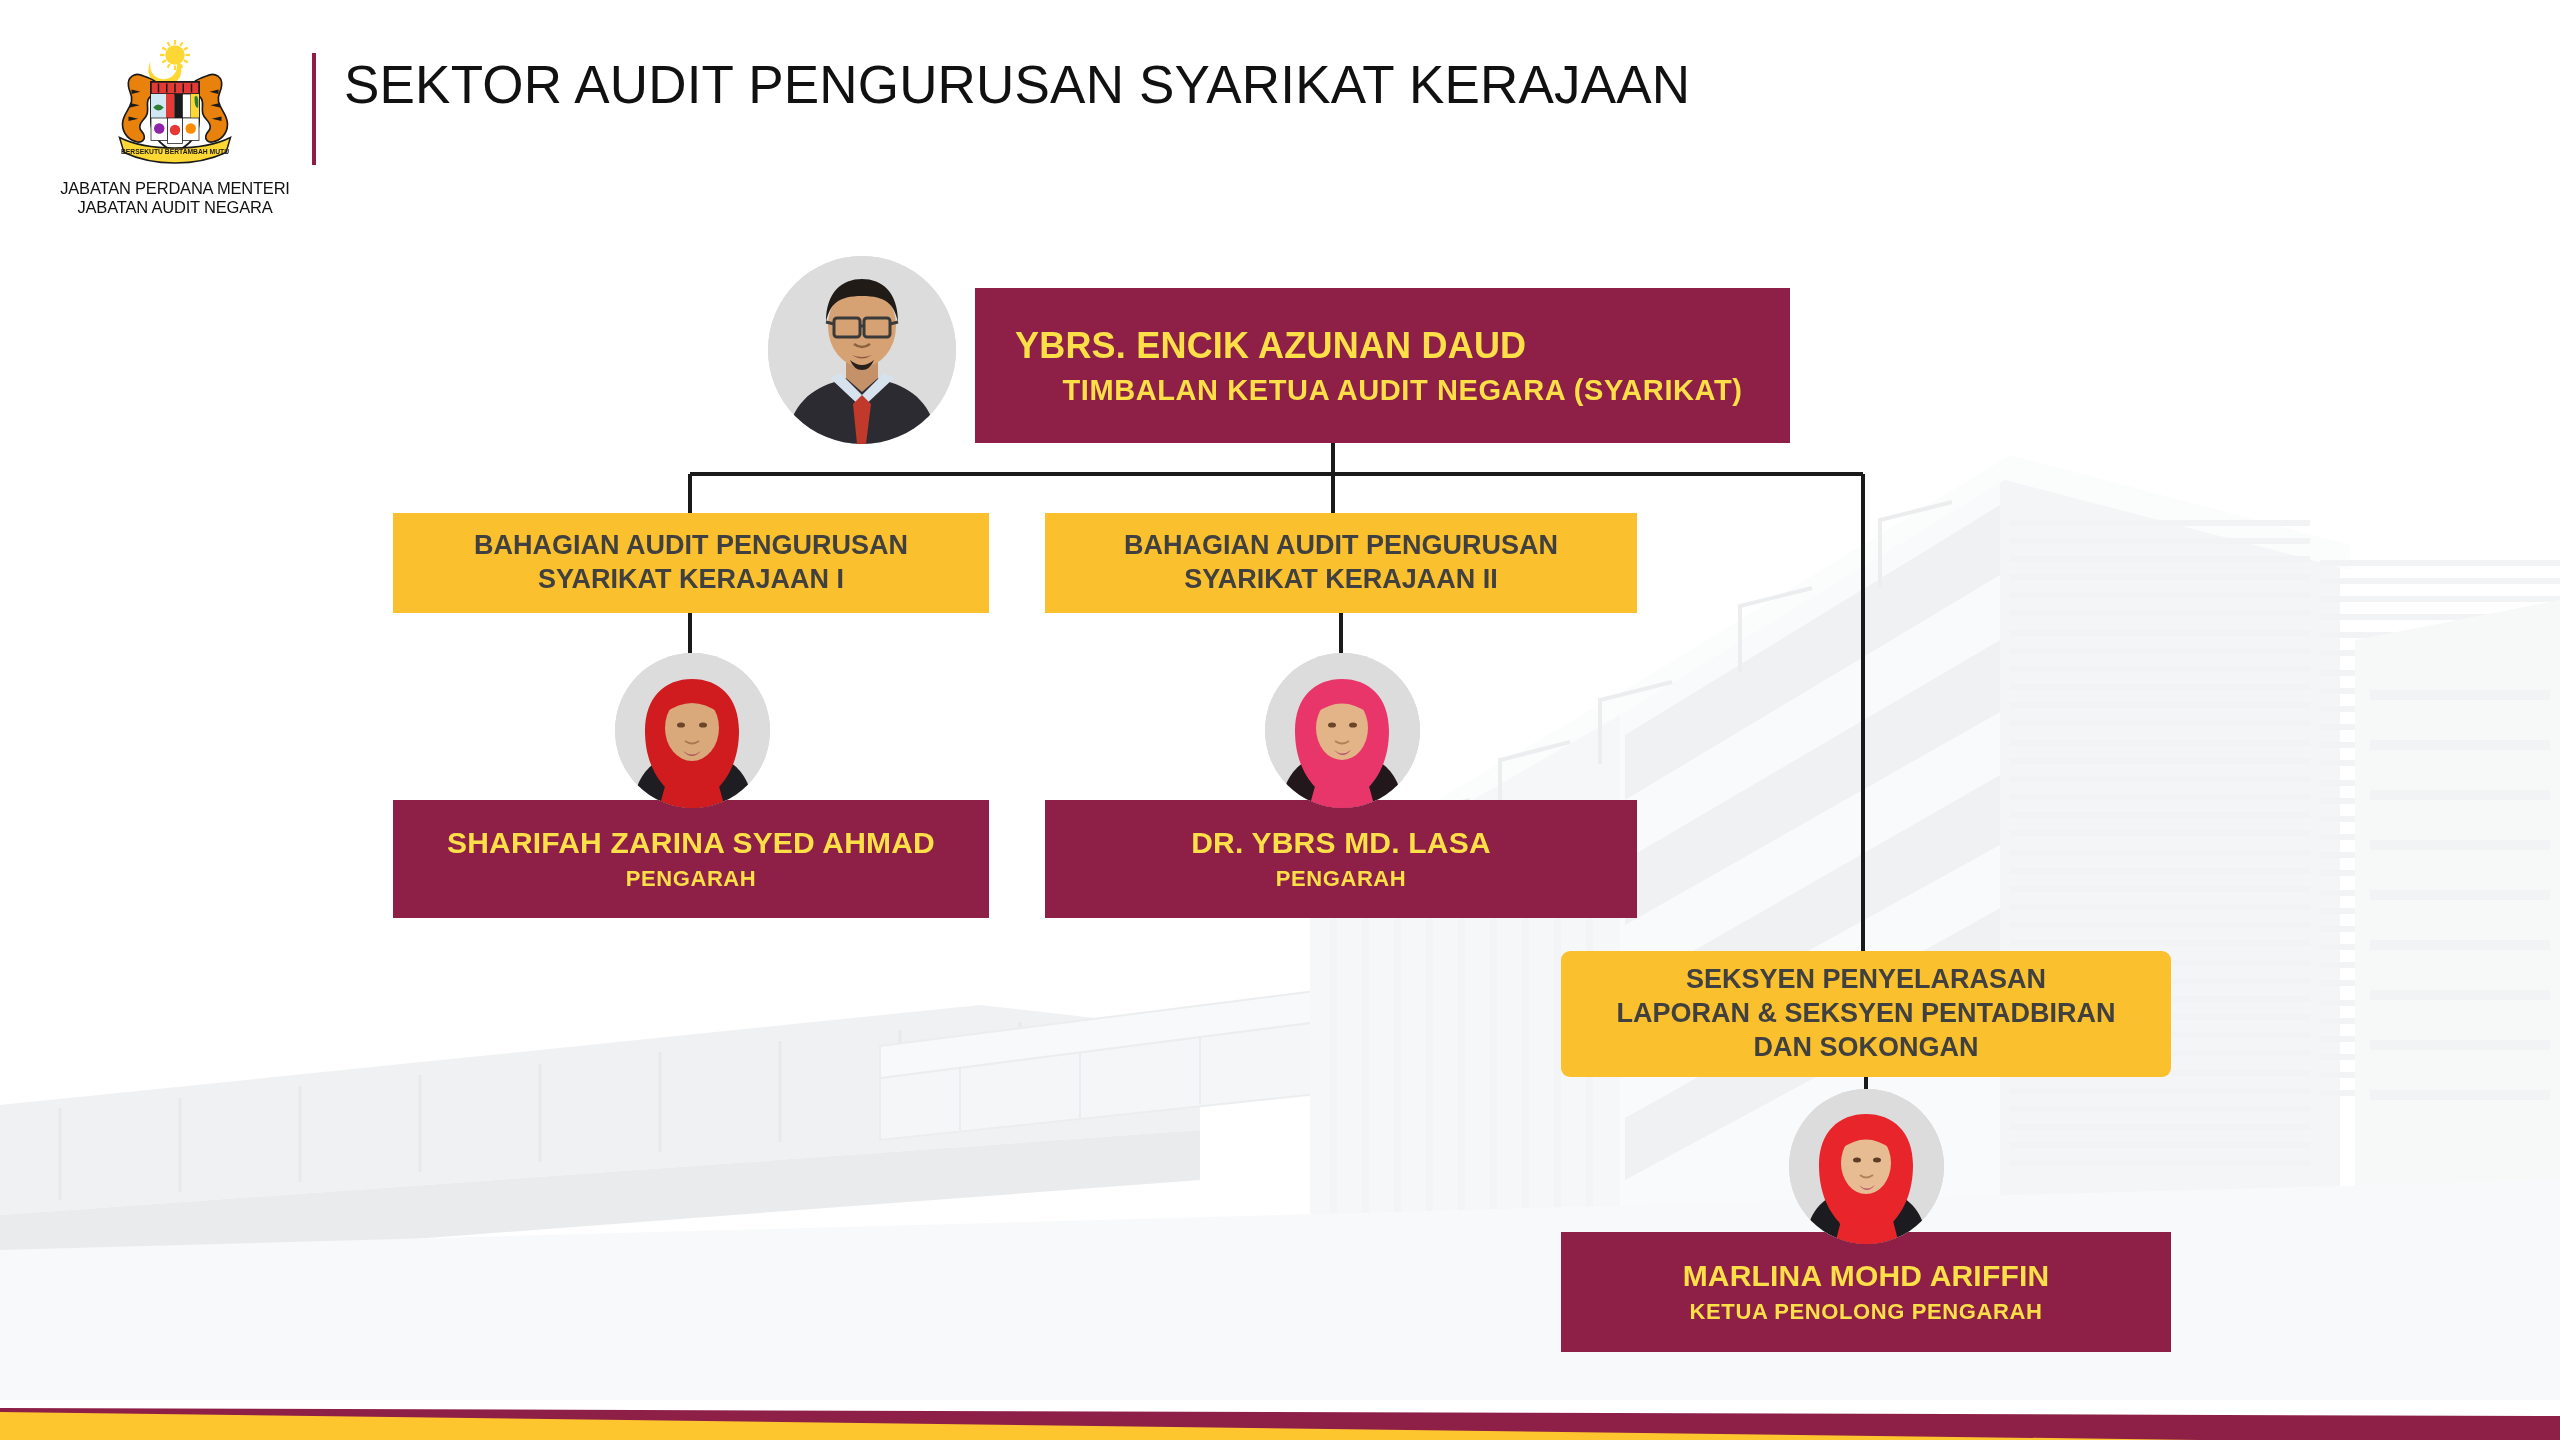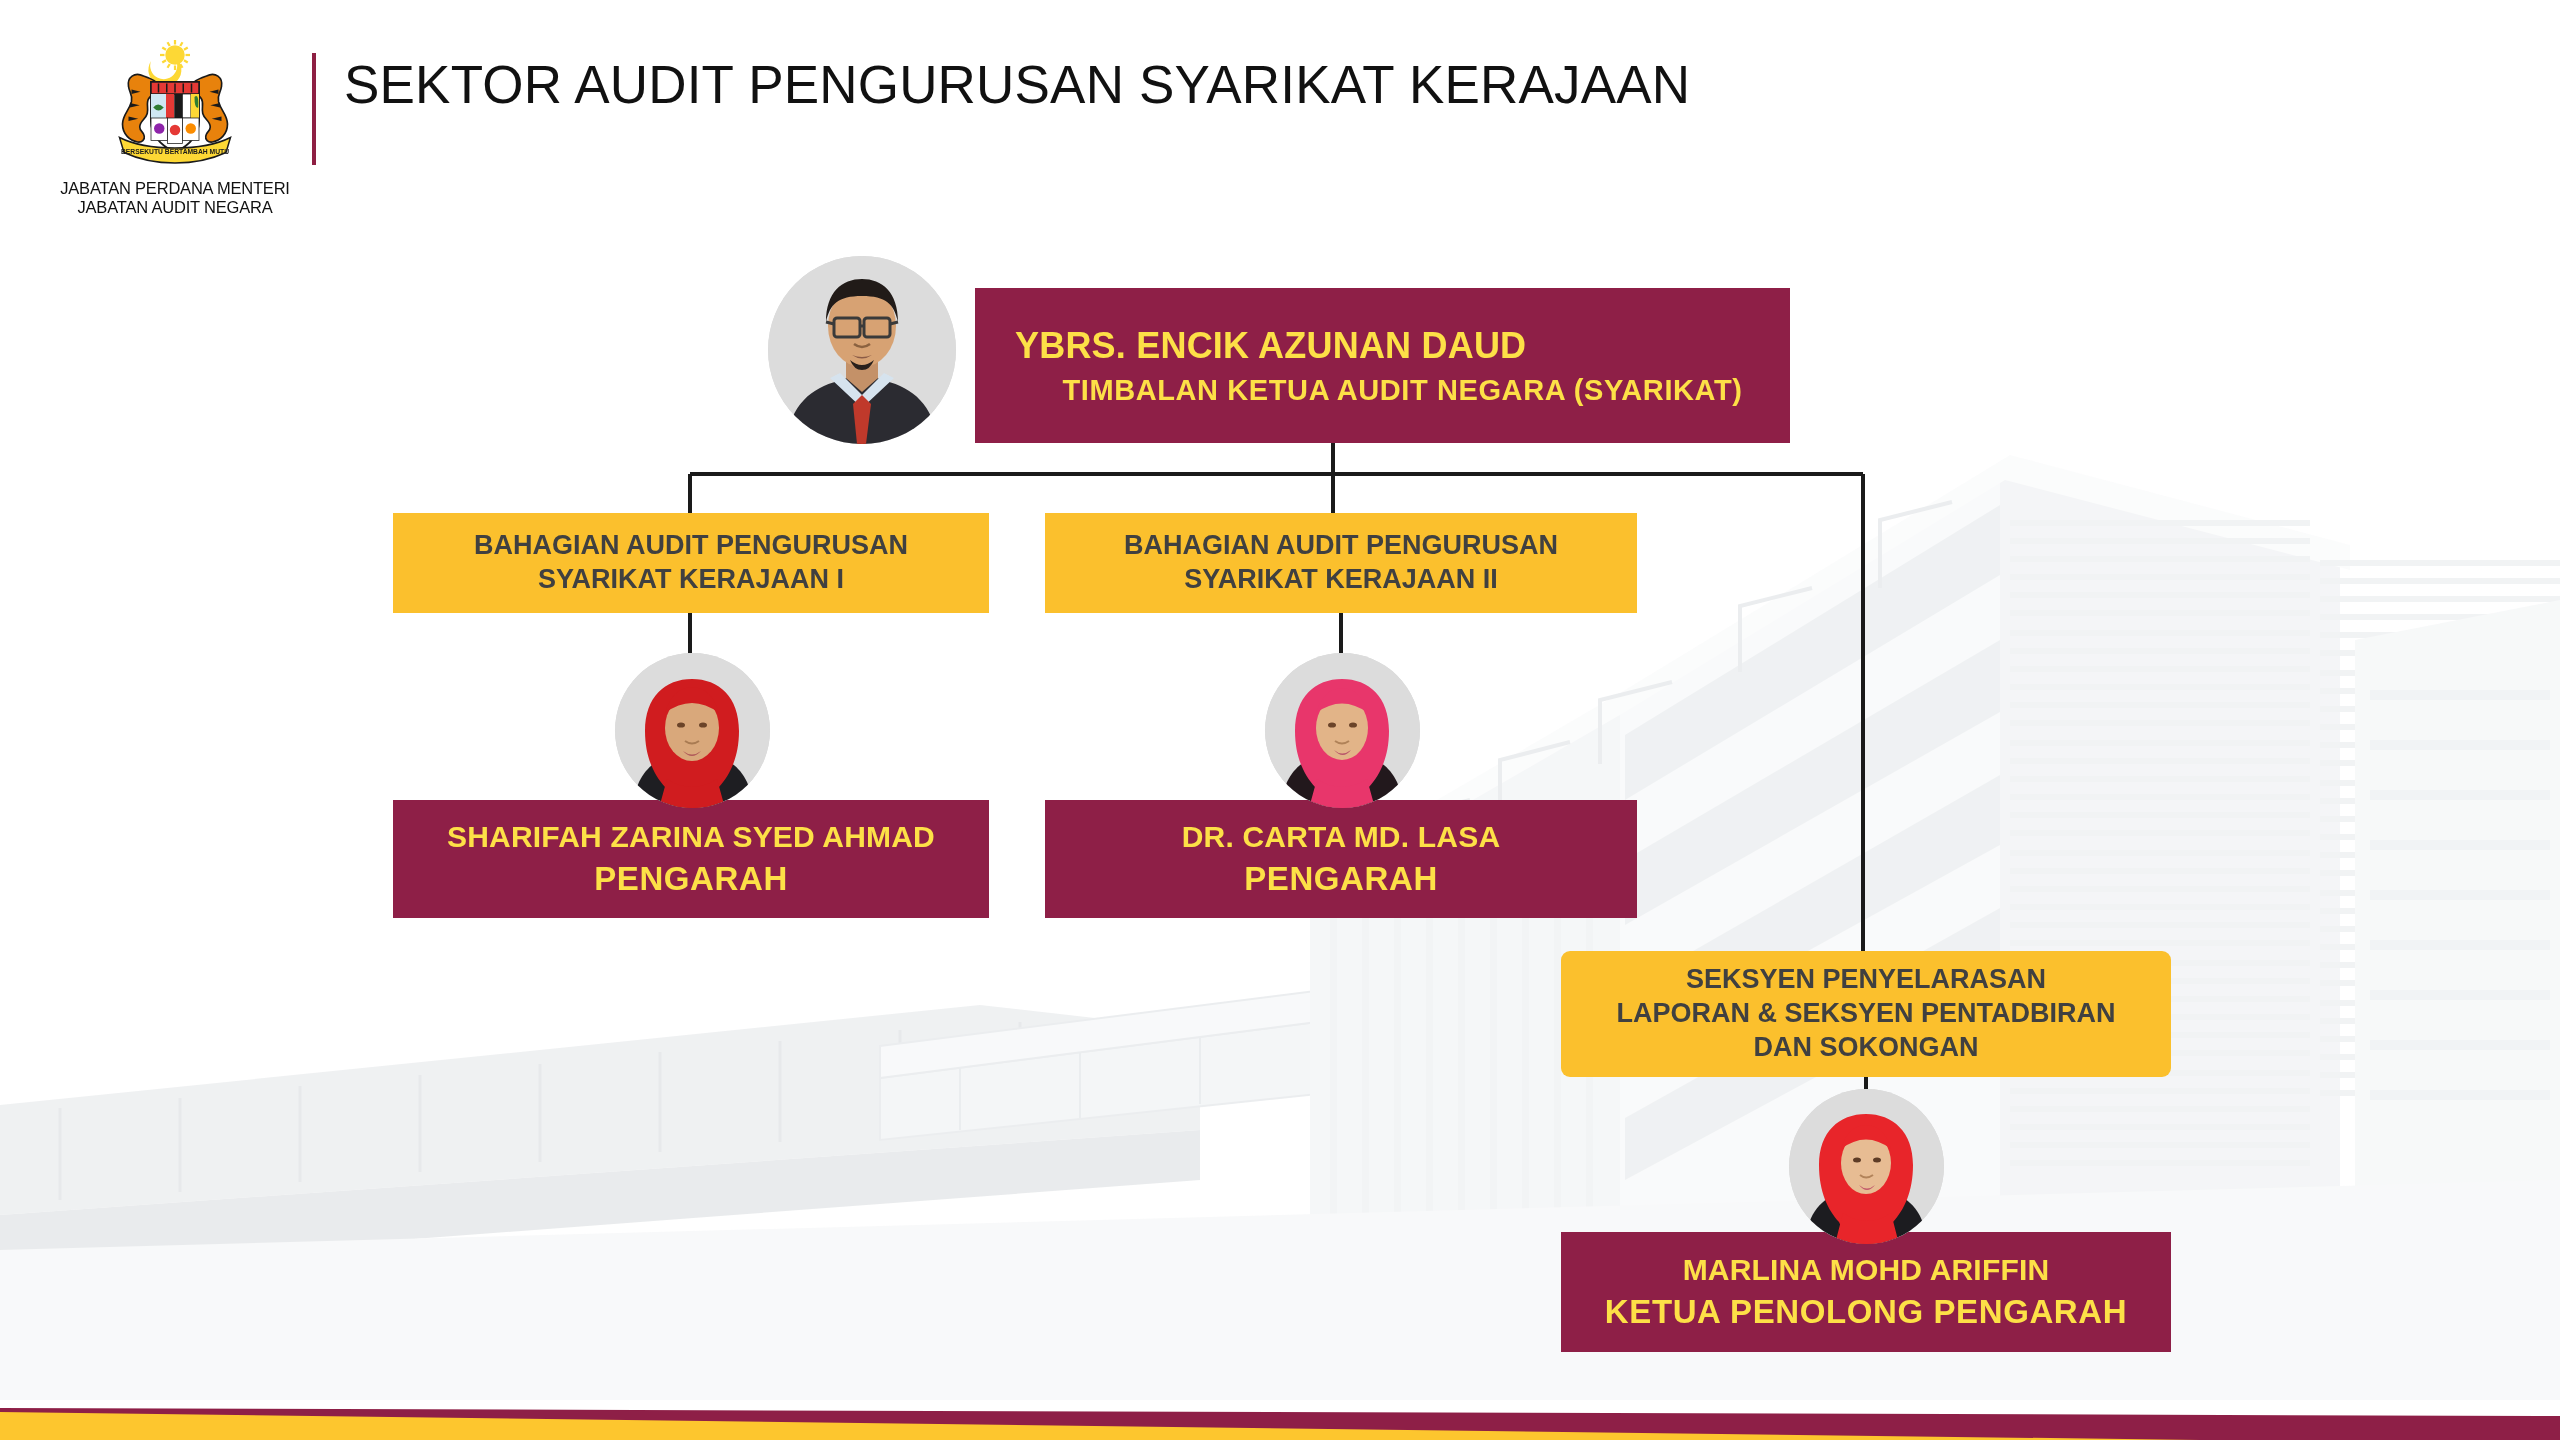--- a/index.html
+++ b/index.html
@@ -156,21 +156,21 @@
     display: flex;
     flex-direction: column;
     align-items: center;
     justify-content: center;
     text-align: center;
   }
   #card-p1 { left: 393px; top: 800px; width: 596px; height: 118px; }
   #card-p2 { left: 1045px; top: 800px; width: 592px; height: 118px; }
   #card-p3 { left: 1561px; top: 1232px; width: 610px; height: 120px; }
   .person-card .card-name { font-size: 30px; margin-bottom: 6px; }
-  .person-card .card-role { font-size: 33px; }
+  .person-card .card-role { font-size: 22px; }
 
   
   .avatar {
     position: absolute;
     border-radius: 50%;
     overflow: hidden;
     z-index: 6;
     background: #DCDCDC;
   }
   .avatar svg { display: block; }
@@ -561,21 +561,21 @@
     <div class="card-role">PENGARAH</div>
   </div>
 
   <div class="node-card yellow division-box" id="box-div-2">
     <div>
       <div>BAHAGIAN AUDIT PENGURUSAN</div>
       <div>SYARIKAT KERAJAAN II</div>
     </div>
   </div>
   <div class="node-card maroon person-card" id="card-p2">
-    <div class="card-name">DR. CARTA MD. LASA</div>
+    <div class="card-name">DR. YBRS MD. LASA</div>
     <div class="card-role">PENGARAH</div>
   </div>
 
   <div class="node-card yellow division-box" id="box-div-3">
     <div>
       <div>SEKSYEN PENYELARASAN</div>
       <div>LAPORAN &amp; SEKSYEN PENTADBIRAN</div>
       <div>DAN SOKONGAN</div>
     </div>
   </div>

